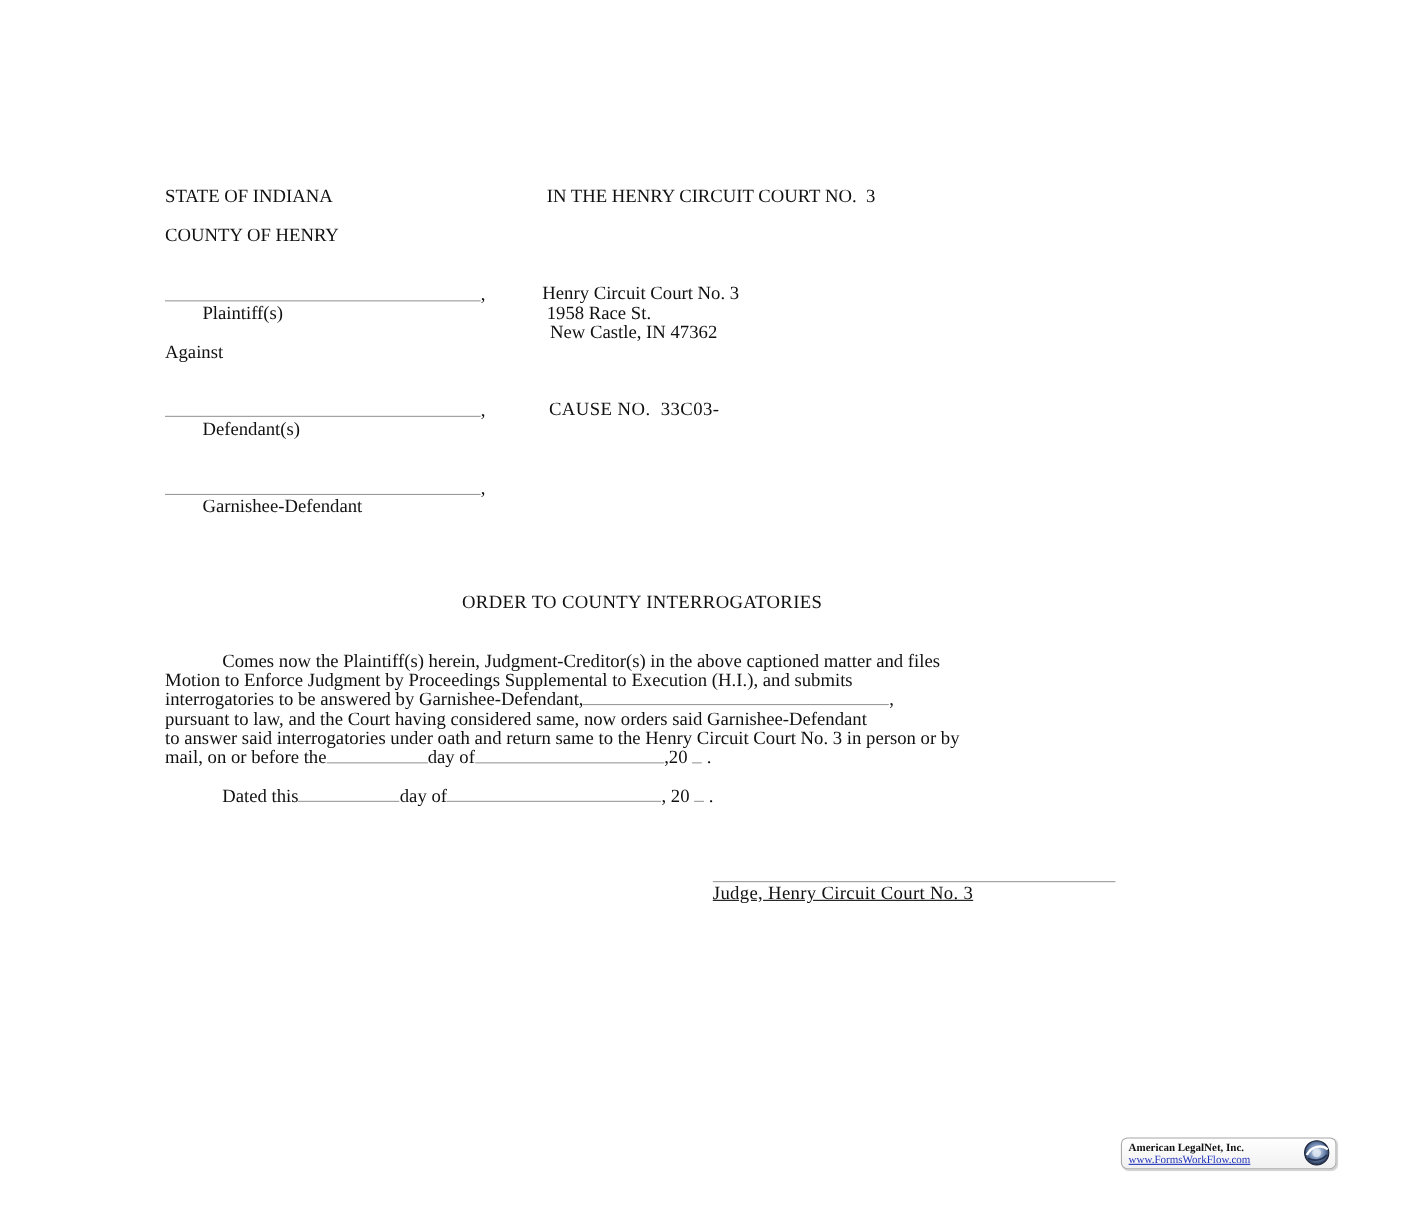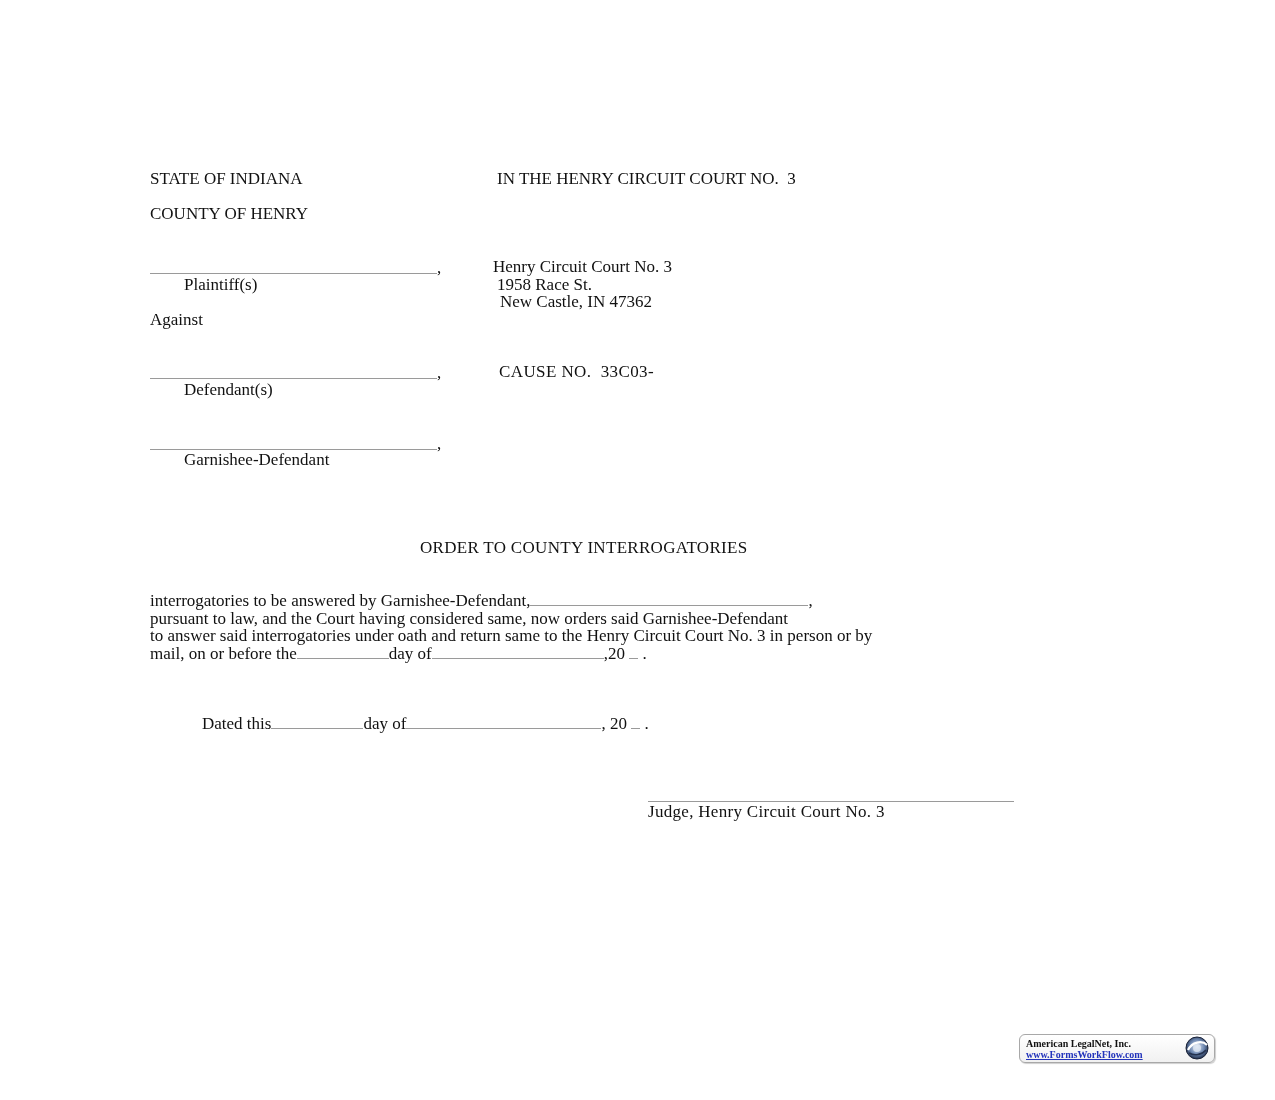--- a/index.html
+++ b/index.html
@@ -63,21 +63,20 @@
     }
     .logo-url {
       position: absolute;
       left: 6px;
       top: 14px;
       font-size: 10px;
       color: #2233bb;
       text-decoration: underline;
       line-height: 11px;
       white-space: nowrap;
-      font-weight: bold;
     }
     .logo-globe {
       position: absolute;
       right: 4px;
       top: 1px;
       width: 26px;
       height: 24px;
     }
   </style>
 </head>
@@ -103,30 +102,32 @@
 
 <div class="abs" style="left:499px; top:363px; letter-spacing:0.4px;">CAUSE NO.  33C03-</div>
 
 <div class="blank" style="left:150px; top:449px; width:287px;"></div>
 <div class="comma" style="left:437px; top:435px;">,</div>
 <div class="abs" style="left:184px; top:451px;">Garnishee-Defendant</div>
 
 <div class="abs" style="left:420px; top:539px; letter-spacing:0.3px;">ORDER TO COUNTY INTERROGATORIES</div>
 
 <div class="body-text">
+  <span class="line indent">Comes now the Plaintiff(s) herein, Judgment-Creditor(s) in the above captioned matter and files</span>
+  <span class="line">Motion to Enforce Judgment by Proceedings Supplemental to Execution (H.I.), and submits</span>
   <span class="line"><span>interrogatories to be answered by Garnishee-Defendant,</span><span class="inline-blank" style="width:278px;"></span><span>,</span></span>
   <span class="line">pursuant to law, and the Court having considered same, now orders said Garnishee-Defendant</span>
   <span class="line">to answer said interrogatories under oath and return same to the Henry Circuit Court No. 3 in person or by</span>
   <span class="line"><span>mail, on or before the</span><span class="inline-blank" style="width:92px;"></span><span>day of</span><span class="inline-blank" style="width:172px;"></span><span>,20</span> <span class="inline-blank" style="width:9px;"></span><span> .</span></span>
 </div>
 
 <div class="abs" style="left:202px; top:715px;"><span>Dated this</span><span class="inline-blank" style="width:92px;"></span><span>day of</span><span class="inline-blank" style="width:195px;"></span><span>, 20</span> <span class="inline-blank" style="width:9px;"></span><span> .</span></div>
 
 <div class="blank" style="left:648px; top:801px; width:366px;"></div>
-<div class="abs" style="left:648px; top:803px; letter-spacing:0.3px;">Judge, Henry Circuit Court No. 3</div>
+<div class="abs" style="left:648px; top:803px; letter-spacing:0.3px;text-decoration:underline;">Judge, Henry Circuit Court No. 3</div>
 
 <div class="logo-box">
   <div class="logo-name">American LegalNet, Inc.</div>
   <div class="logo-url">www.FormsWorkFlow.com</div>
   <svg class="logo-globe" viewBox="0 0 26 24">
     <defs>
       <radialGradient id="gl" cx="50%" cy="45%" r="55%">
         <stop offset="0%" stop-color="#e8eef8"></stop>
         <stop offset="60%" stop-color="#6d87b0"></stop>
         <stop offset="100%" stop-color="#1e2d4a"></stop>

